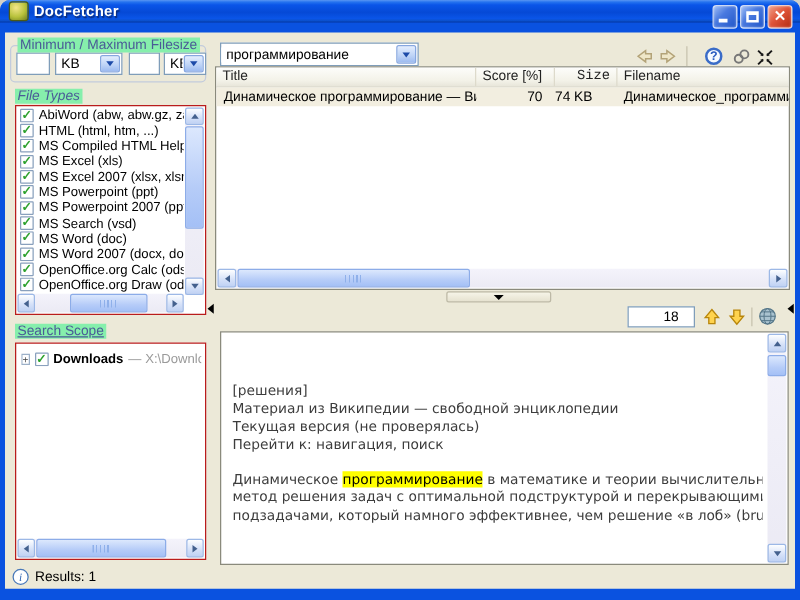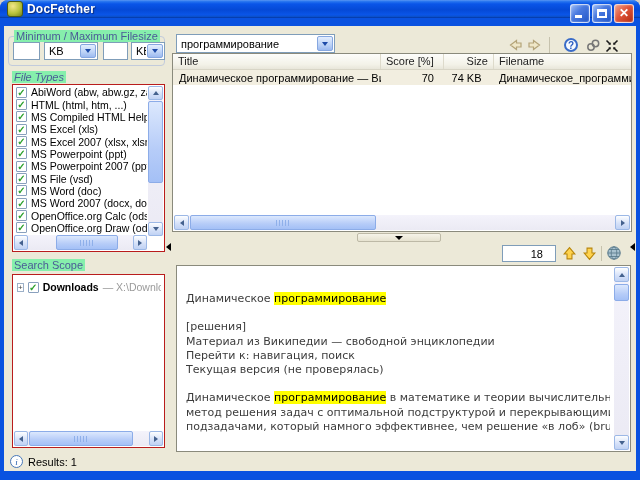--- a/index.html
+++ b/index.html
@@ -147,21 +147,21 @@
         <div class="ft-row">
           <span class="xpcheck">✓</span>
           <span class="ft-label">MS Powerpoint (ppt)</span>
         </div>
         <div class="ft-row">
           <span class="xpcheck">✓</span>
           <span class="ft-label">MS Powerpoint 2007 (pptx,</span>
         </div>
         <div class="ft-row">
           <span class="xpcheck">✓</span>
-          <span class="ft-label">MS File (vsd)</span>
+          <span class="ft-label">MS Search (vsd)</span>
         </div>
         <div class="ft-row">
           <span class="xpcheck">✓</span>
           <span class="ft-label">MS Word (doc)</span>
         </div>
         <div class="ft-row">
           <span class="xpcheck">✓</span>
           <span class="ft-label">MS Word 2007 (docx, docm</span>
         </div>
         <div class="ft-row">
@@ -194,21 +194,21 @@
         </div>
       <div class="sb-thumb" style="left:42px; top:0; width:62px; height:15px;">
           <span class="grip-h"></span>
         </div>
       <div class="sb-btn" style="right:0; top:0; width:14px; height:15px;">
           <span class="t-rt"></span>
         </div>
     </div>
   </div>
 
-  <div class="grouplabel" style="left:12px; top:259px;">Search Scope</div>
+  <div class="grouplabel" style="left:12px; top:259px;text-decoration:underline;">Search Scope</div>
   <div class="whitebox" style="left:12px; top:274px; width:153px; height:174px;">
     <div style="position:absolute; left:4px; top:6px; display:flex; align-items:center; gap:4px; white-space:nowrap; overflow:hidden; width:144px;">
       <span class="expander">+</span>
       <span class="xpcheck">✓</span>
       <span style="font-size:10.5px; font-weight:bold;">Downloads</span>
       <span style="font-size:10.5px; color:#9a9a9a;">— X:\Downloads</span>
     </div>
     <div class="sb" style="left:1px; bottom:1px; right:1px; height:15px;">
       <div class="sb-btn" style="left:0; top:0; width:14px; height:15px;">
           <span class="t-lf"></span>
@@ -251,35 +251,35 @@
   </svg>
   <svg class="icon16" style="left:604px; top:38px;" viewBox="0 0 16 16">
     <path d="M2.5 2.5 L6.5 6.5 M13.5 2.5 L9.5 6.5 M2.5 13.5 L6.5 9.5 M13.5 13.5 L9.5 9.5" stroke="#1a1a1a" stroke-width="1.6"></path>
     <path d="M6.5 4.2 V6.5 H4.2 Z M9.5 4.2 V6.5 H11.8 Z M6.5 11.8 V9.5 H4.2 Z M9.5 11.8 V9.5 H11.8 Z" fill="#1a1a1a"></path>
   </svg>
 
   <div class="whitebox" style="left:172px; top:53px; width:460px; height:179px; border-color:#8a8a7c;">
     <div class="hdr">
       <div class="hcell" style="width:208px;">Title</div>
       <div class="hcell" style="width:63px; text-align:left;">Score [%]</div>
-      <div class="hcell" style="width:50px; text-align:right;">Size</div>
+      <div class="hcell" style="width:50px; text-align:right;font-family:Liberation Mono, monospace;">Size</div>
       <div class="hcell" style="flex:1; border-right:0;">Filename</div>
     </div>
     <div>
         <div class="res-row">
           <div class="rcell" style="width: 208px; padding-left: 3px; display: flex; align-items: center; gap: 3px;">
             <svg viewBox="0 0 12 12" width="11" height="11">
               <circle cx="6" cy="6" r="4.8" fill="#e4e6ee" stroke="#8f98ae"></circle>
               <ellipse cx="6" cy="6" rx="2" ry="4.8" fill="none" stroke="#8f98ae" stroke-width=".7"></ellipse>
               <path d="M1.2 6 H10.8" stroke="#8f98ae" stroke-width=".7"></path>
             </svg>
             <span>Динамическое программирование — Вики...</span>
           </div>
           <div class="rcell" style="width: 63px; text-align: right; padding-right: 10px;">70</div>
-          <div class="rcell" style="width: 50px; text-align: center; padding-right: 5px;">74 KB</div>
+          <div class="rcell" style="width: 50px; text-align: left; padding-right: 5px;">74 KB</div>
           <div class="rcell" style="flex: 1 1 0%; padding-left: 5px;">Динамическое_программирование</div>
         </div>
       </div>
     <div class="sb" style="left:1px; bottom:1px; right:1px; height:15px;">
       <div class="sb-btn" style="left:0; top:0; width:15px; height:15px;">
           <span class="t-lf"></span>
         </div>
       <div class="sb-thumb" style="left:16px; top:0; width:186px; height:15px;">
           <span class="grip-h"></span>
         </div>
@@ -302,26 +302,25 @@
   </svg>
   <div class="sep-v" style="left:601px; top:246px; height:15px;"></div>
   <svg class="icon16" style="left:606px; top:245px;" viewBox="0 0 16 16">
     <circle cx="8" cy="8" r="6.2" fill="#a9c2cf" stroke="#557688" stroke-width="1"></circle>
     <ellipse cx="8" cy="8" rx="2.8" ry="6.2" fill="none" stroke="#557688" stroke-width=".8"></ellipse>
     <path d="M1.8 8 H14.2 M3 4.5 H13 M3 11.5 H13" stroke="#557688" stroke-width=".8" fill="none"></path>
   </svg>
 
   <div class="whitebox" style="left:176px; top:265px; width:455px; height:187px; border-color:#8a8a7c;">
     <div style="position:absolute; left:9px; top:26px; right:20px; bottom:2px; overflow:hidden;">
-        <div class="pline"><span>Динамическое </span><span class="hl">программирование</span></div>
         <div class="pline"></div>
         <div class="pline"><span>[решения]</span></div>
         <div class="pline"><span>Материал из Википедии — свободной энциклопедии</span></div>
+        <div class="pline"><span>Текущая версия (не проверялась)</span></div>
         <div class="pline"><span>Перейти к: навигация, поиск</span></div>
-        <div class="pline"><span>Текущая версия (не проверялась)</span></div>
         <div class="pline"></div>
         <div class="pline"><span>Динамическое </span><span class="hl">программирование</span><span> в математике и теории вычислительных</span></div>
         <div class="pline"><span>метод решения задач с оптимальной подструктурой и перекрывающимися</span></div>
         <div class="pline"><span>подзадачами, который намного эффективнее, чем решение «в лоб» (brute</span></div>
       </div>
     <div class="sb" style="right:1px; top:1px; width:15px; bottom:1px;">
       <div class="sb-btn" style="left:0; top:0; width:15px; height:15px;">
           <span class="t-up"></span>
         </div>
       <div class="sb-thumb" style="left:0; top:17px; width:15px; height:17px;"></div>

